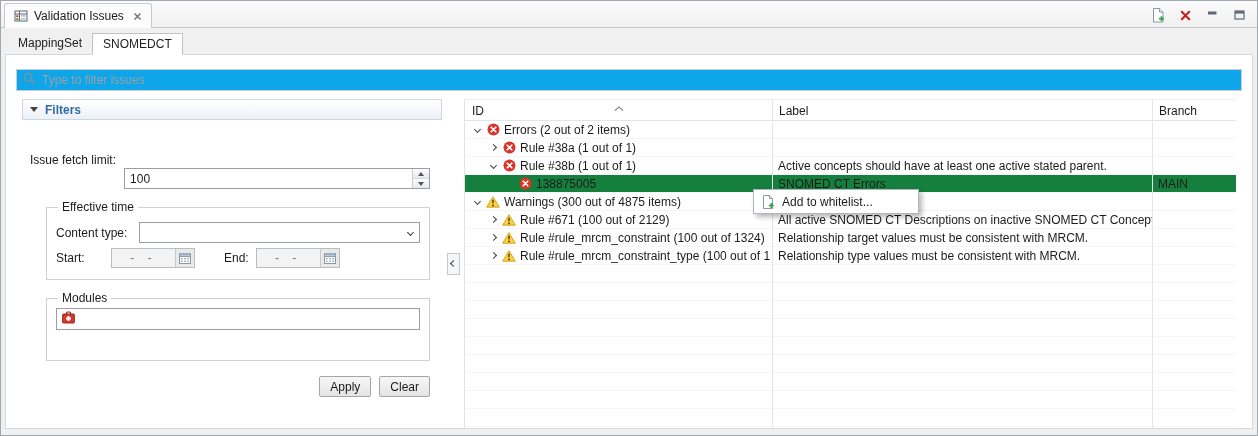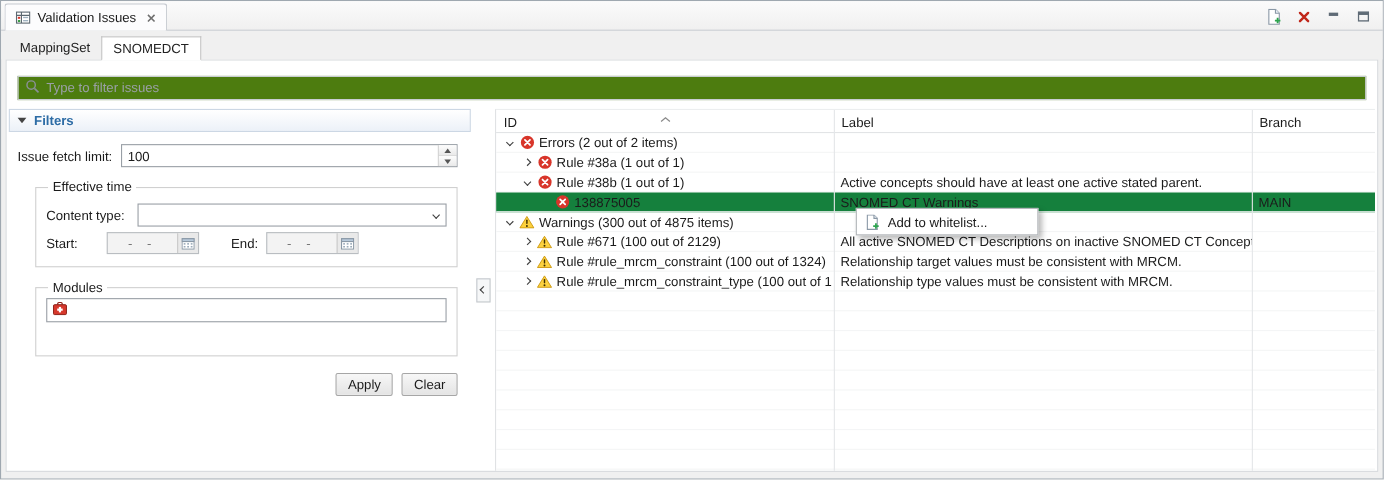--- a/index.html
+++ b/index.html
@@ -23,33 +23,33 @@
 
   
   .editor-tabs { height:26px; background:#f0f0f0; display:flex; align-items:flex-end; padding-left:7px; position:relative; z-index:2; }
   .etab { height:22px; display:flex; align-items:center; padding:0 10px; color:#222; }
   .etab.active { background:#fff; border:1px solid #c2c2c2; border-bottom:1px solid #fff; margin-bottom:-1px; z-index:3; }
 
   
   .content { position:absolute; top:53px; left:4px; right:4px; bottom:6px;
     background:#fff; border:1px solid #d6d9dc; display:flex; flex-direction:column; }
   .filter-row { padding:14px 10px 8px; }
-  .filter-input { display:flex; align-items:center; height:22px; border:1px solid #c8cdd2; background:#4d7c0f; padding:0 6px; gap:6px; }
+  .filter-input { display:flex; align-items:center; height:22px; border:1px solid #c8cdd2; background:#0ea5e9; padding:0 6px; gap:6px; }
   .filter-input input { flex:1; border:none; outline:none; font:inherit; color:#222; background:transparent; }
   .filter-input input::placeholder { color:#9aa0a6; }
-  .main { flex:1; display:flex; padding:0 2px; min-height:0; }
+  .main { flex:1; display:flex; padding:0 16px; min-height:0; }
 
   
   .filters-panel { width:420px; display:flex; flex-direction:column; }
   .section-header { display:flex; align-items:center; gap:7px; height:21px; padding:0 7px;
     background:linear-gradient(#ffffff,#ecf1f8); border:1px solid #ccd7e4; margin-bottom:8px; }
   .section-arrow { width:0; height:0; border-left:4px solid transparent; border-right:4px solid transparent; border-top:5px solid #444; }
   .section-title { color:#2d6ca5; font-weight:bold; }
   .ifl-row { display:flex; align-items:center; gap:8px; margin:3px 12px 11px 8px; }
-  .spinner { flex:1; display:flex; height:21px; border:1px solid #999fa6; background:#fff; }
+  .spinner { flex:1; display:flex; height:21px; border:1px solid #999fa6; background:#fff;margin-top:37px; }
   .spinner-value { flex:1; padding:3px 5px; }
   .spinner-btns { width:17px; display:flex; flex-direction:column; border-left:1px solid #cfcfcf; }
   .spin-btn { flex:1; display:flex; align-items:center; justify-content:center; background:linear-gradient(#fdfdfd,#e9e9e9); }
   .spin-btn:first-child { border-bottom:1px solid #d8d8d8; }
   .tri-up { width:0; height:0; border-left:3px solid transparent; border-right:3px solid transparent; border-bottom:4px solid #555; }
   .tri-down { width:0; height:0; border-left:3px solid transparent; border-right:3px solid transparent; border-top:4px solid #555; }
   fieldset { border:1px solid #d0d0d0; margin:0 12px 11px 24px; padding:3px 9px 9px; }
   fieldset.modules-fs { padding-bottom:30px; }
   legend { padding:0 4px; margin-left:2px; color:#1b1b1b; }
   .form-row { display:flex; align-items:center; gap:7px; margin:5px 0 2px; }
@@ -86,21 +86,21 @@
   .tree-row { height:18px; display:flex; align-items:center; border-bottom:1px solid #f4f5f6; white-space:nowrap; }
   .cell { height:100%; display:flex; align-items:center; overflow:hidden; }
   .cell-id { width:307px; }
   .cell-label { width:380px; padding:0 6px; }
   .cell-branch { flex:1; padding:0 6px; }
   .twistie { width:16px; min-width:16px; display:inline-flex; align-items:center; justify-content:center; }
   .row-icon { width:16px; min-width:16px; }
   .id-text { margin-left:3px; overflow:hidden; }
 
   
-  .context-menu { position:absolute; left:777px; top:188px; width:166px; background:#ffffff;
+  .context-menu { position:absolute; left:752px; top:188px; width:166px; background:#ffffff;
     border:1px solid #b2b6ba; box-shadow:3px 3px 5px rgba(0,0,0,0.28); z-index:20; padding:1px; }
   .menu-item { display:flex; align-items:center; gap:7px; height:21px; padding:0 6px; }
 </style>
 </head>
 <body>
 
 <div class="window">
 
   <div class="view-tabbar">
     <div class="view-tab">
@@ -335,21 +335,21 @@
               <div class="cell cell-id" style="padding-left: 36px;">
                 <span class="twistie"></span>
                 <span class="row-icon">
                   <svg width="13" height="13" viewBox="0 0 13 13">
                     <circle cx="6.5" cy="6.5" r="6" fill="#d8352a"></circle>
                     <path d="M4.2 4.2 L8.8 8.8 M8.8 4.2 L4.2 8.8" stroke="#fff" stroke-width="1.6" stroke-linecap="round"></path>
                   </svg>
                 </span>
                 <span class="id-text">138875005</span>
               </div>
-              <div class="cell cell-label">SNOMED CT Warnings</div>
+              <div class="cell cell-label">SNOMED CT Errors</div>
               <div class="cell cell-branch">MAIN</div>
             </div>
             <div class="tree-row">
               <div class="cell cell-id" style="padding-left: 4px;">
                 <span class="twistie">
                   <span class="chev open"></span>
                 </span>
                 <span class="row-icon">
                   <svg width="14" height="12" viewBox="0 0 14 12">
                     <path d="M7 0.8 L13.4 11.2 H0.6 Z" fill="#fcd13e" stroke="#c9940a" stroke-width="0.8"></path>

